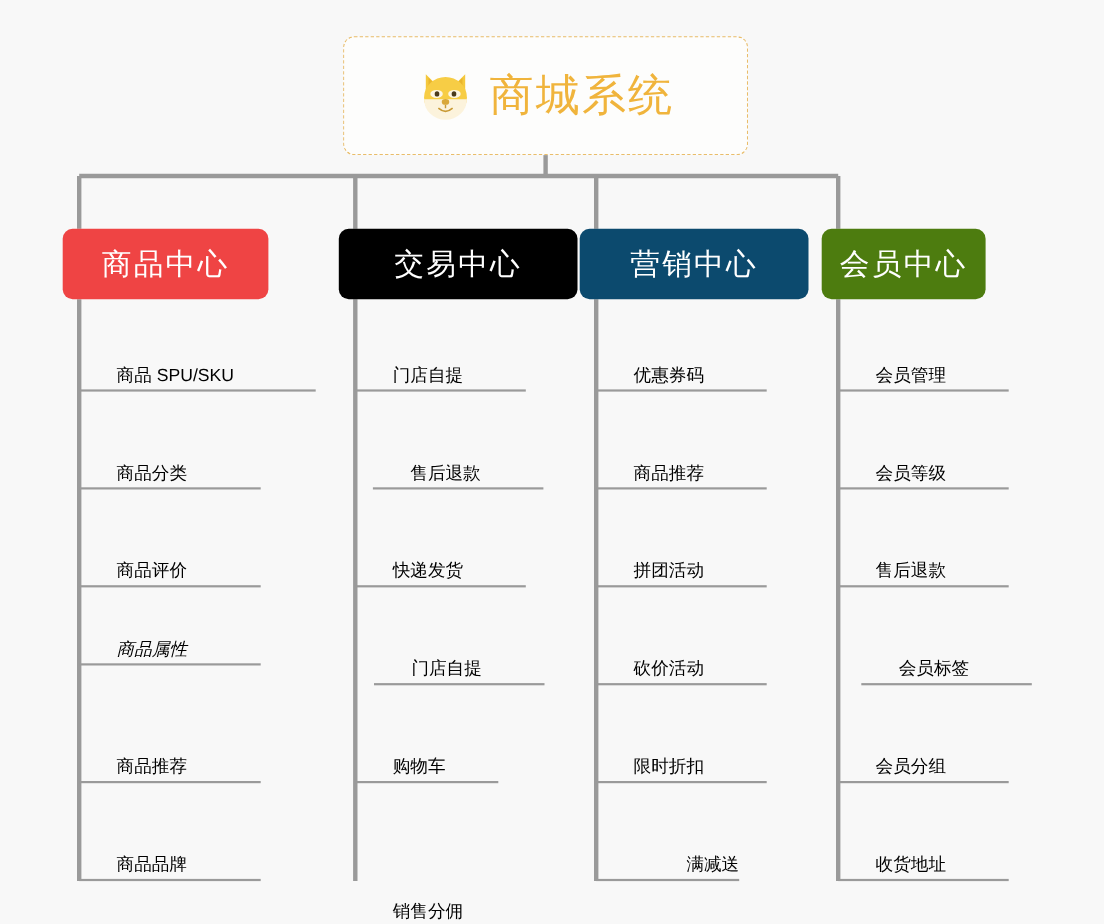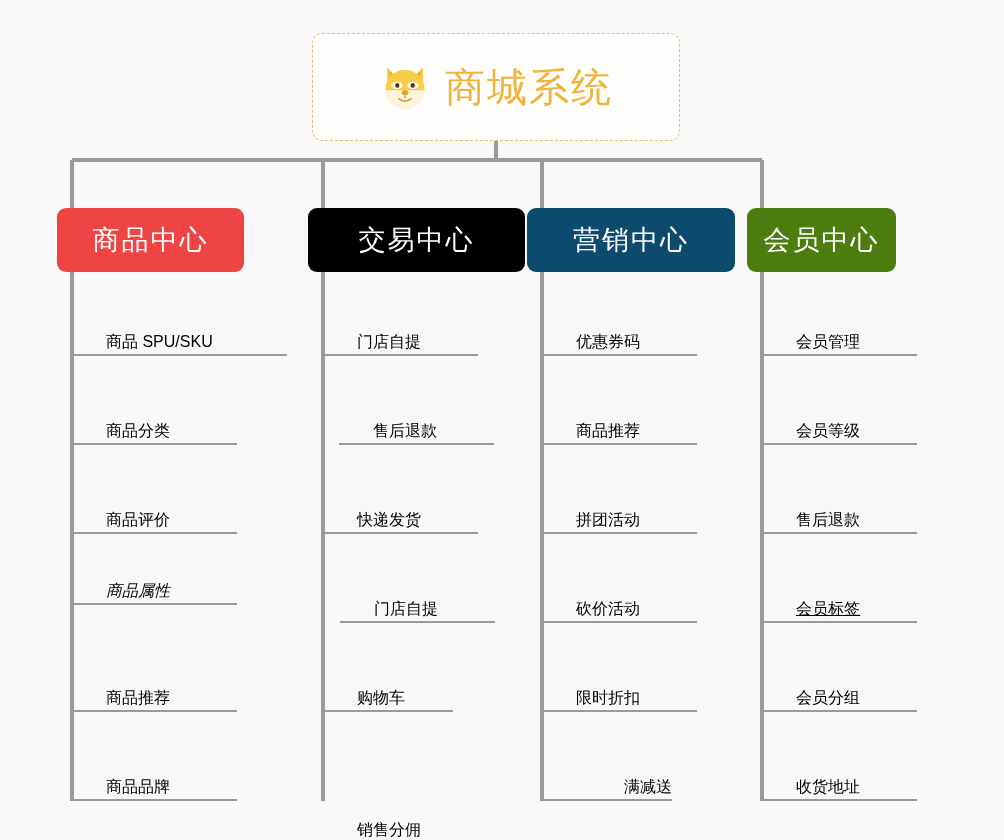--- a/index.html
+++ b/index.html
@@ -204,21 +204,21 @@
       </div>
       <div class="leaf" style="left: 762px; top: 312px; width: 155px;">
         <span class="leaf-label">会员管理</span>
       </div>
       <div class="leaf" style="left: 762px; top: 401px; width: 155px;">
         <span class="leaf-label">会员等级</span>
       </div>
       <div class="leaf" style="left: 762px; top: 490px; width: 155px;">
         <span class="leaf-label">售后退款</span>
       </div>
-      <div class="leaf" style="left: 762px; top: 579px; width: 155px; text-decoration: underline;">
+      <div class="leaf" style="left: 783px; top: 579px; width: 155px;">
         <span class="leaf-label">会员标签</span>
       </div>
       <div class="leaf" style="left: 762px; top: 668px; width: 155px;">
         <span class="leaf-label">会员分组</span>
       </div>
       <div class="leaf" style="left: 762px; top: 757px; width: 155px;">
         <span class="leaf-label">收货地址</span>
       </div>
     </div>
 </div>

